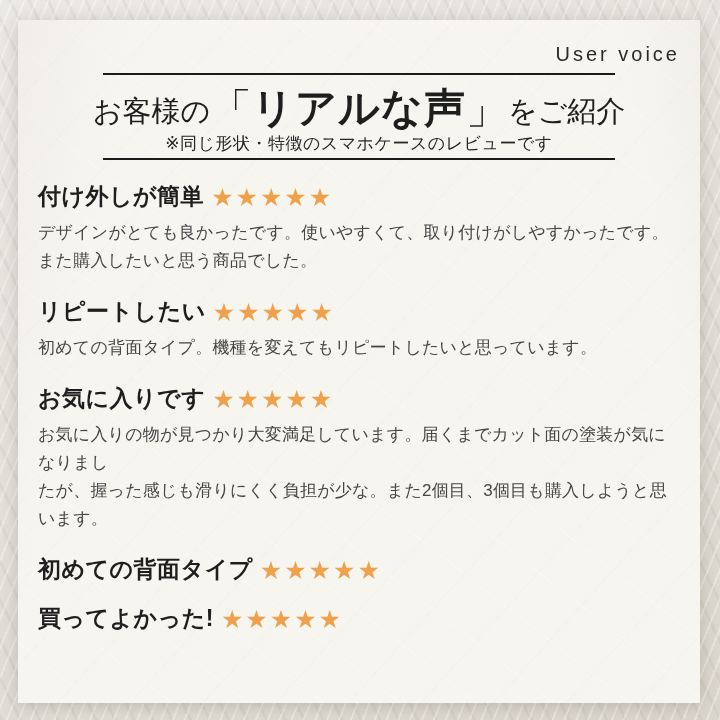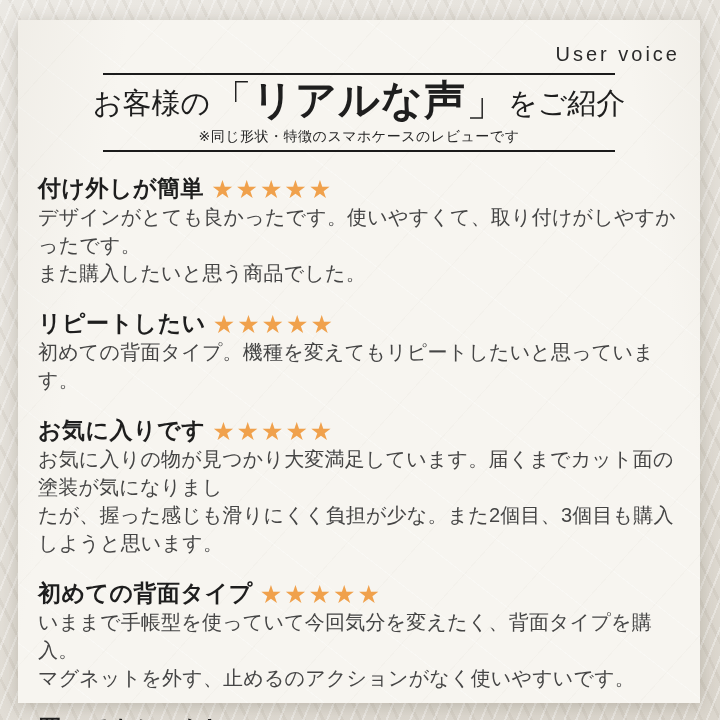--- a/index.html
+++ b/index.html
@@ -43,21 +43,21 @@
     color:#2a2a2a;
     font-weight:400;
   }
   .rule{
     width:512px;
     height:2px;
     background:var(--rule);
     margin:9px auto 0 auto;
   }
   .title{
-    margin-top:0;
+    margin-top:8px;
     text-align:center;
     color:var(--ink);
     line-height:48px;
     height:48px;
     white-space:nowrap;
   }
   .title .t-normal{
     font-family:"Liberation Serif","DejaVu Serif",serif;
     font-size:29px;
     font-weight:500;
@@ -73,21 +73,21 @@
     font-family:"Liberation Sans","DejaVu Sans",sans-serif;
     font-size:41px;
     font-weight:800;
     letter-spacing:1px;
     position:relative;
     top:1px;
   }
   .subtitle{
     margin-top:3px;
     text-align:center;
-    font-size:14px;
+    font-size:17px;
     line-height:20px;
     color:#262626;
     letter-spacing:.5px;
   }
   .rule.rule-bottom{margin-top:4px;}
   .reviews{margin-top:23px;}
   .review{margin-bottom:23px;}
   .review-head{
     display:flex;
     align-items:center;
@@ -102,22 +102,22 @@
   }
   .stars{
     color:var(--star);
     font-size:25px;
     letter-spacing:2px;
     line-height:1;
     position:relative;
     top:1px;
   }
   .review-body{
-    margin-top:2px;
-    font-size:20px;
+    margin-top:10px;
+    font-size:17px;
     line-height:28px;
     color:var(--body-ink);
     letter-spacing:.2px;
   }
 </style>
 </head>
 <body>
 
 <div class="card">
 
@@ -163,24 +163,20 @@
         <div>お気に入りの物が見つかり大変満足しています。届くまでカット面の塗装が気になりまし</div>
         <div>たが、握った感じも滑りにくく負担が少な。また2個目、3個目も購入しようと思います。</div>
       </div>
     </section>
 
     <section class="review">
       <div class="review-head">
         <span class="review-title">初めての背面タイプ</span>
         <span class="stars">★★★★★</span>
       </div>
-      <div class="review-body">
-        <div>いままで手帳型を使っていて今回気分を変えたく、背面タイプを購入。</div>
-        <div>マグネットを外す、止めるのアクションがなく使いやすいです。</div>
-      </div>
     </section>
 
     <section class="review">
       <div class="review-head">
         <span class="review-title">買ってよかった!</span>
         <span class="stars">★★★★★</span>
       </div>
 
     </section>
 

